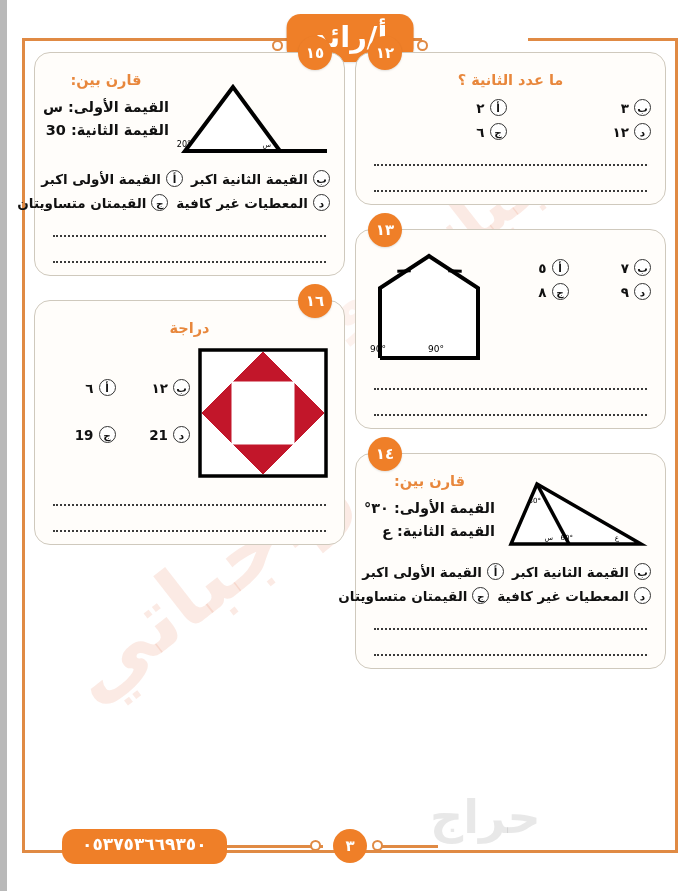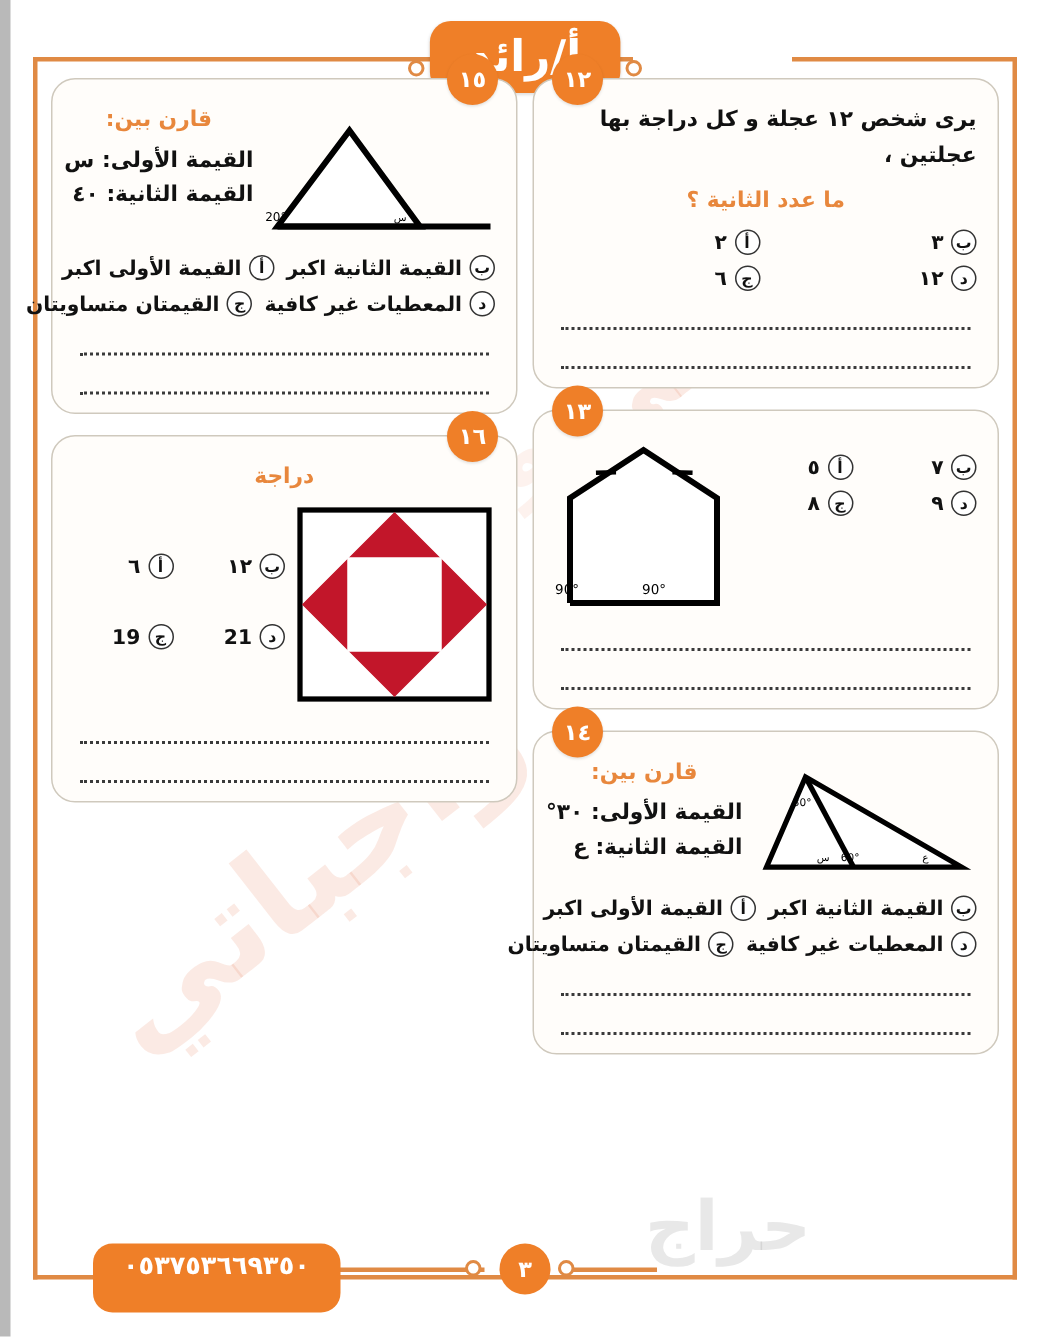--- a/index.html
+++ b/index.html
@@ -96,21 +96,21 @@
     gap: 10px;
   }
   .col { width: 311px; position: relative; }
 
   
   .qcard {
     position: relative;
     background: #fffdfa;
     border: 1.2px solid #cfc9bd;
     border-radius: 16px;
-    margin-bottom: 14px;
+    margin-bottom: 24px;
     padding: 16px 14px 10px;
   }
   .qnum {
     position: absolute;
     top: -17px; left: 12px;
     width: 34px; height: 34px;
     border-radius: 50%;
     background: #ef7f28;
     color: #fff;
     font-size: 15px;
@@ -198,21 +198,21 @@
     position: absolute;
     left: 0; bottom: 20px;
     width: 700px; height: 46px;
   }
   .phone-badge {
     position: absolute;
     left: 62px; top: 4px;
     background: #ef7f28;
     color: #fff;
     border-radius: 13px;
-    padding: 5px 20px 21px;
+    padding: 5px 20px 10px;
     font-size: 17px;
     font-weight: bold;
     letter-spacing: 1px;
   }
   .page-badge {
     position: absolute;
     left: 333px; top: 4px;
     width: 34px; height: 34px;
     border-radius: 50%;
     background: #ef7f28;
@@ -254,21 +254,20 @@
   <div class="connector-dot right"></div>
   <div class="title-badge">أ/رائد</div>
 </div>
 
 <div class="columns">
 
   <div class="col">
 
     <div class="qcard">
       <div class="qnum">١٢</div>
-      <div class="q-stem">يرى شخص ١٢ عجلة و كل دراجة بها عجلتين ،</div>
       <div class="q-sub">ما عدد الثانية ؟</div>
       <div class="opts">
         <div class="opt-row">
           <div class="opt half">
             <span class="opt-key">ب</span>
             <span>٣</span>
           </div>
           <div class="opt half">
             <span class="opt-key">أ</span>
             <span>٢</span>
@@ -395,21 +394,21 @@
           </svg>
         </div>
         <div style="flex:0 0 auto;text-align:right">
           <div class="q-sub">قارن بين:</div>
           <div class="cmp-line">
             <span>القيمة الأولى:</span>
             <span>س</span>
           </div>
           <div class="cmp-line">
             <span>القيمة الثانية:</span>
-            <span>٤٠</span>
+            <span>30</span>
           </div>
         </div>
       </div>
       <div class="opts">
         <div class="opt-row">
           <div class="opt">
             <span class="opt-key">ب</span>
             <span>القيمة الثانية اكبر</span>
           </div>
           <div class="opt">

